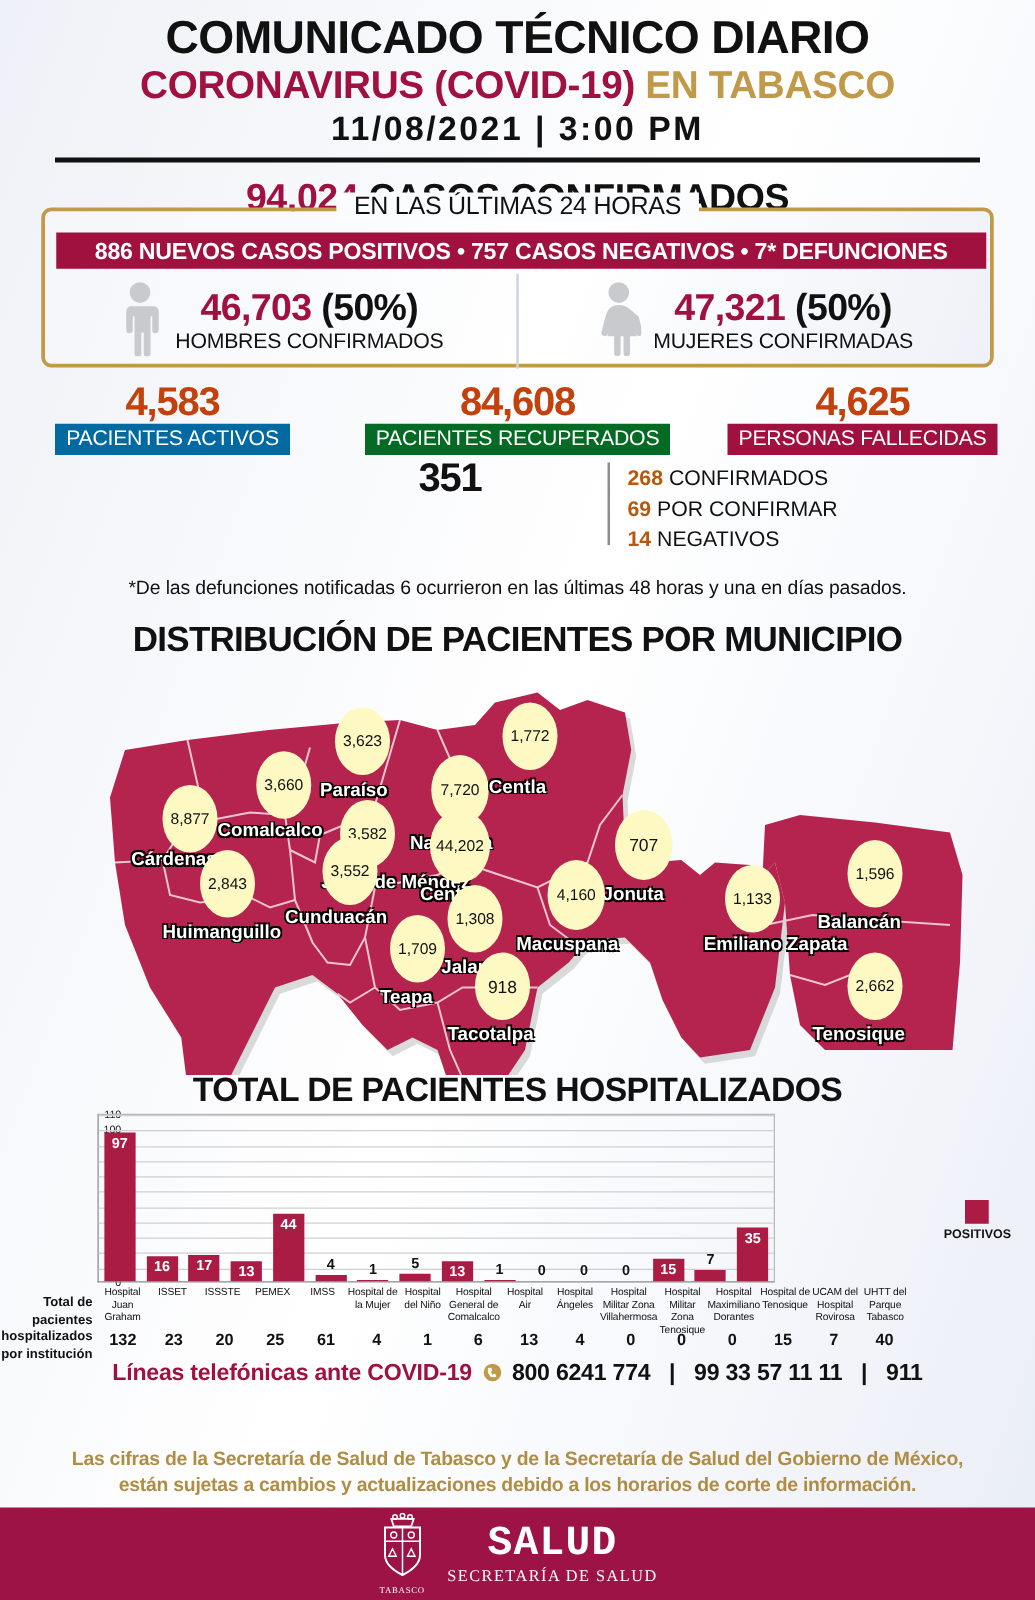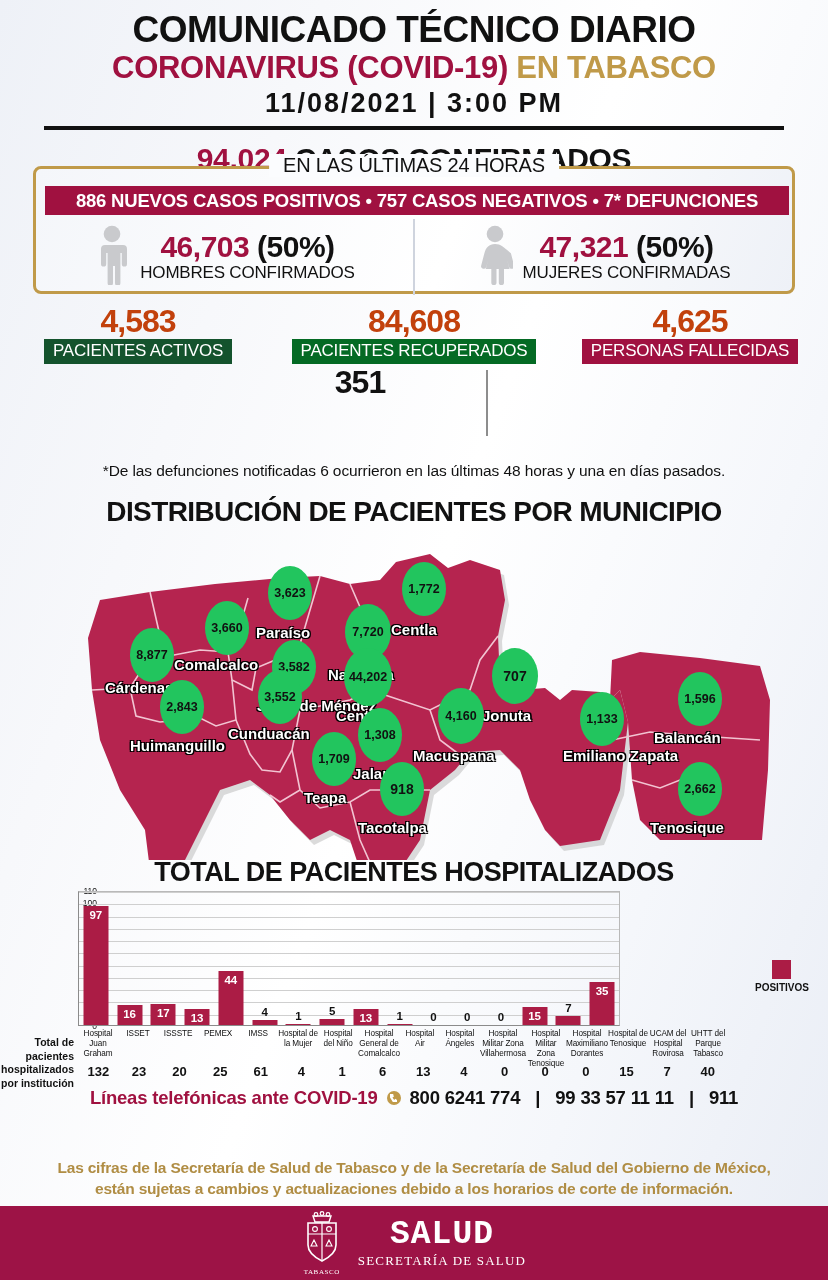--- a/index.html
+++ b/index.html
@@ -61,21 +61,21 @@
   .icon-person{flex:0 0 auto;}
 
   
   .stats{position:absolute;left:0;top:305px;width:828px;display:flex;}
   .stat{flex:1;text-align:center;}
   .stat .num{font-size:32px;font-weight:bold;color:#c2410c;line-height:1;letter-spacing:-1px;}
   .stat .badge{
     display:inline-block;margin-top:2px;color:#fff;font-size:17px;
     padding:2px 9px 3px;letter-spacing:-.2px;white-space:nowrap;
   }
-  .b-orange{background:#14532d;}
+  .b-orange{background:#0369a1;}
   .b-green{background:#046a24;}
   .b-red{background:#a01140;}
 
   
   .hosp{position:absolute;left:0;top:366px;width:828px;height:72px;}
   .hosp-num{
     position:absolute;left:255px;top:0;width:210px;text-align:center;
     font-size:32px;font-weight:bold;color:#111;line-height:1;letter-spacing:-1px;
   }
   .hosp-badge{
@@ -93,23 +93,23 @@
   }
 
   
   .map-title{
     position:absolute;left:0;top:496px;width:828px;text-align:center;
     font-size:28px;font-weight:bold;color:#111;letter-spacing:-.6px;
   }
   .mapbox{position:absolute;left:0;top:540px;width:828px;height:320px;}
   .mapbox svg{position:absolute;left:0;top:0;}
   .bubble{
-    position:absolute;background:#22c55e;border-radius:50%;
+    position:absolute;background:#fef9c3;border-radius:50%;
     display:flex;align-items:center;justify-content:center;
-    color:#111;font-weight:bold;white-space:nowrap;
+    color:#111;font-weight:normal;white-space:nowrap;
   }
   .mlabel{
     position:absolute;color:#fff;font-weight:bold;white-space:nowrap;
     text-shadow:-1.3px -1.3px 0 #000,1.3px -1.3px 0 #000,-1.3px 1.3px 0 #000,1.3px 1.3px 0 #000;
     line-height:1.02;text-align:center;
   }
 
   
   .chart-title{
     position:absolute;left:0;top:857px;width:828px;text-align:center;
@@ -240,20 +240,34 @@
     </div>
     <div class="stat">
       <div class="num">4,625</div>
       <div class="badge b-red">PERSONAS FALLECIDAS</div>
     </div>
   </div>
 
   <div class="hosp">
     <div class="hosp-num">351</div>
     <div class="hosp-div"></div>
+    <div class="hosp-list">
+      <div>
+        <b>268</b>
+        <span>CONFIRMADOS</span>
+      </div>
+      <div>
+        <b>69</b>
+        <span>POR CONFIRMAR</span>
+      </div>
+      <div>
+        <b>14</b>
+        <span>NEGATIVOS</span>
+      </div>
+    </div>
   </div>
 
   <div class="note">*De las defunciones notificadas 6 ocurrieron en las últimas 48 horas y una en días pasados.</div>
 
   <div class="map-title">DISTRIBUCIÓN DE PACIENTES POR MUNICIPIO</div>
   <div class="mapbox">
     <svg width="828" height="320" viewBox="0 0 828 320">
       <g transform="translate(4,5)">
         <path d="M88 98 L100 60 L150 52 L215 44 L280 38 L320 36 L350 44 L380 40 L396 22 L430 14 L448 28 L470 20 L500 30 L505 60 L498 96 L500 140 L520 150 L545 148 L560 160 L572 150 L600 152 L610 160 L620 150 L628 182 L620 250 L600 300 L560 306 L545 290 L530 260 L520 230 L500 210 L470 212 L455 230 L430 250 L420 300 L400 330 L380 345 L360 330 L350 300 L330 290 L310 300 L290 280 L270 255 L250 240 L220 250 L200 290 L180 330 L165 345 L150 330 L145 290 L120 250 L100 200 L92 150 Z" fill="#bdbdbd" opacity=".55"></path>
       </g>

